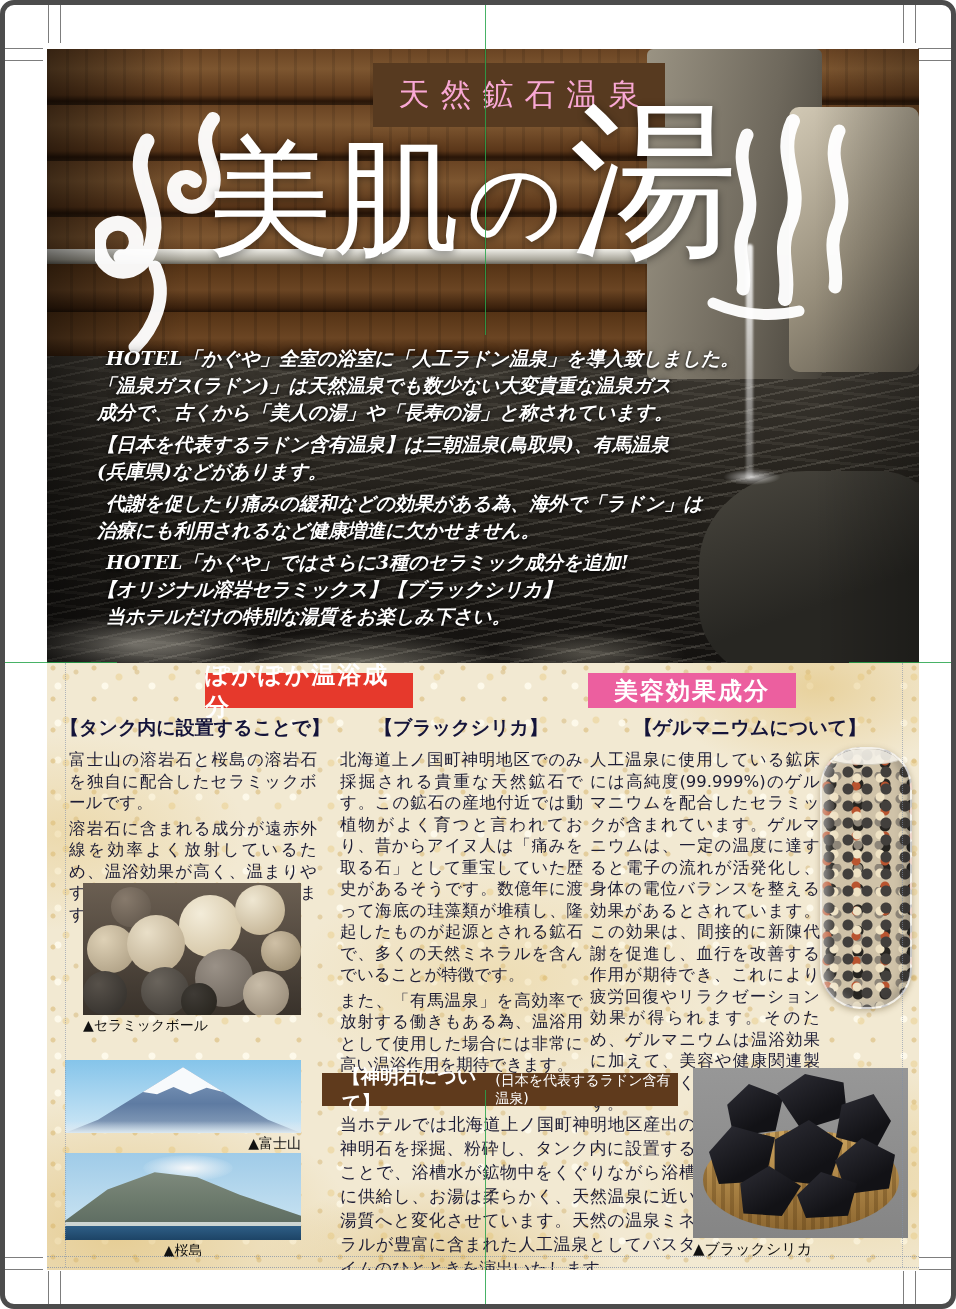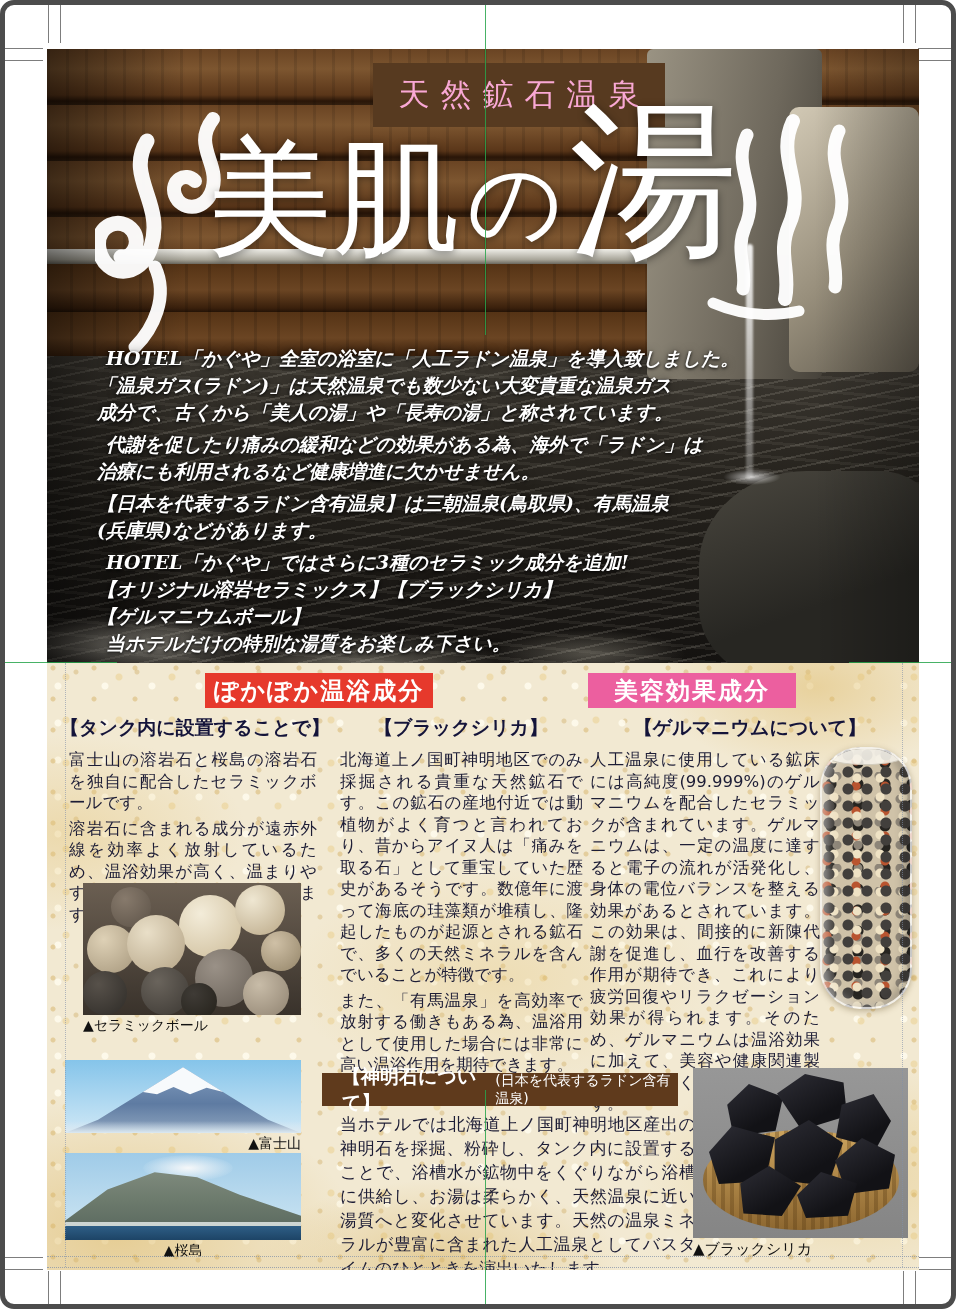--- a/index.html
+++ b/index.html
@@ -86,21 +86,21 @@
   .gold-patches{position:absolute;inset:0;pointer-events:none;
     background:
       radial-gradient(ellipse 220px 120px at 88% 4%, rgba(222,186,104,.5), transparent 70%),
       radial-gradient(ellipse 260px 140px at 2% 28%, rgba(226,192,112,.38), transparent 70%),
       radial-gradient(ellipse 300px 160px at 52% 52%, rgba(228,196,118,.32), transparent 70%),
       radial-gradient(ellipse 340px 200px at 8% 94%, rgba(219,181,96,.55), transparent 70%),
       radial-gradient(ellipse 300px 160px at 92% 84%, rgba(224,190,108,.42), transparent 70%),
       radial-gradient(ellipse 260px 120px at 45% 99%, rgba(214,176,92,.5), transparent 70%);}
   .banner{position:absolute;top:10px;height:35px;display:flex;align-items:center;justify-content:center;
     color:#fff;font-size:24px;font-weight:bold;letter-spacing:2px;z-index:3;}
-  .banner.warm{left:158px;width:228px;background:#e6392c;}
+  .banner.warm{left:158px;width:208px;background:#e6392c;}
   .banner.beauty{left:541px;width:208px;background:#ec5f9f;}
   .colhead{position:absolute;top:52px;font-size:19px;font-weight:bold;color:#14143a;text-align:center;z-index:3;}
   .ch1{left:10px;width:276px;}
   .ch2{left:286px;width:256px;}
   .ch3{left:543px;width:320px;}
   .coltext{position:absolute;top:86px;color:#1d1d36;font-size:16.5px;line-height:21.5px;
     text-align:justify;z-index:3;}
   .coltext p{margin:0 0 4px 0;}
   .ct1{left:22px;width:248px;}
   .ct2{left:293px;width:243px;}
@@ -219,31 +219,30 @@
     </svg>
 
 
     <div class="hero-text">
       <div class="pgrp">
         <div class="hline ind">HOTEL「かぐや」全室の浴室に「人工ラドン温泉」を導入致しました。</div>
         <div class="hline">「温泉ガス(ラドン)」は天然温泉でも数少ない大変貴重な温泉ガス</div>
         <div class="hline">成分で、古くから「美人の湯」や「長寿の湯」と称されています。</div>
       </div>
       <div class="pgrp">
+        <div class="hline">【日本を代表するラドン含有温泉】は三朝温泉(鳥取県)、有馬温泉</div>
+        <div class="hline">(兵庫県)などがあります。</div>
+      </div>
+      <div class="pgrp">
         <div class="hline ind">代謝を促したり痛みの緩和などの効果がある為、海外で「ラドン」は</div>
         <div class="hline">治療にも利用されるなど健康増進に欠かせません。</div>
       </div>
       <div class="pgrp">
-        <div class="hline">【日本を代表するラドン含有温泉】は三朝温泉(鳥取県)、有馬温泉</div>
-        <div class="hline">(兵庫県)などがあります。</div>
-      </div>
-      <div class="pgrp">
         <div class="hline ind">HOTEL「かぐや」ではさらに3種のセラミック成分を追加!</div>
         <div class="hline">【オリジナル溶岩セラミックス】【ブラックシリカ】</div>
-        <div class="hline">【ゲルマニウムボール】</div>
         <div class="hline ind">当ホテルだけの特別な湯質をお楽しみ下さい。</div>
       </div>
     </div>
   </div>
 
   <div class="bottom">
     <div class="gold-patches"></div>
 
     <div class="banner warm">ぽかぽか温浴成分</div>
     <div class="banner beauty">美容効果成分</div>

